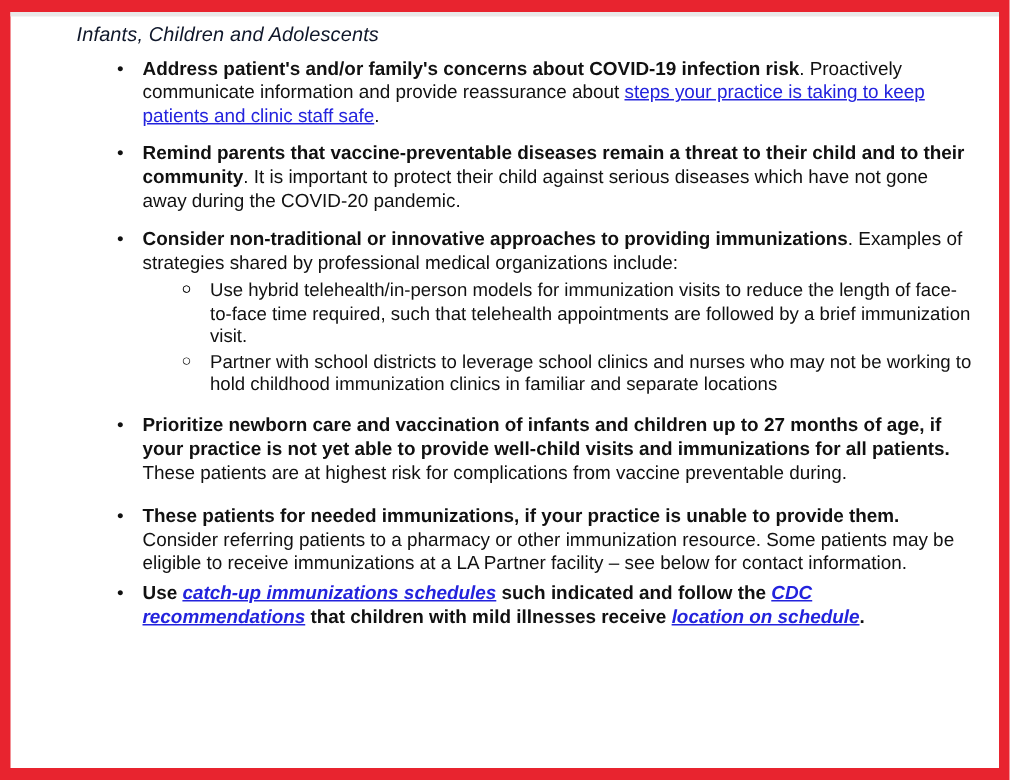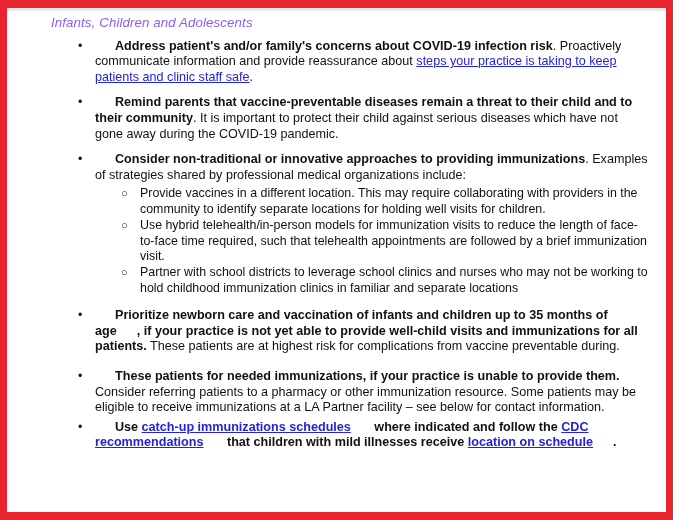--- a/index.html
+++ b/index.html
@@ -37,21 +37,21 @@
     left: 0;
     top: 0;
     right: 0;
     bottom: 0;
     padding: 7px 18px 0 44px;
     box-sizing: border-box;
   }
   .section-heading {
     font-style: italic;
     font-size: 13.3px;
-    color: #8b5cf6;
+    color: #0f172a;
     line-height: 1.25;
     margin: 0 0 7px 0;
     letter-spacing: 0.1px;
   }
   ul.level1 {
     list-style: none;
     margin: 0;
     padding: 0;
   }
   li.bullet {
@@ -94,29 +94,29 @@
     font-size: 11px;
     line-height: 15.8px;
     color: #111111;
   }
   .sub-wrap {
     margin-top: 2px;
     margin-left: 20px;
   }
   b, .b {
     font-weight: bold;
-    margin-left: 20px;
   }
   a.link {
     color: #2323dd;
     text-decoration: underline;
     cursor: pointer;
   }
   a.link.bold {
     font-weight: bold;
+    font-style: italic;
   }
   .spacer-sm { display: inline-block; width: 3px; }
 </style>
 </head>
 <body>
 
 <div class="page">
   <div class="top-rule"></div>
 
   <div class="content">
@@ -127,58 +127,57 @@
 
       <li class="bullet">
         <span class="marker">•</span>
         <b>Address patient's and/or family's concerns about COVID-19 infection risk</b><span>.</span>
         <span>Proactively communicate information and provide reassurance about </span><a class="link">steps your practice is taking to keep patients and clinic staff safe</a><span>.</span>
       </li>
 
       <li class="bullet">
         <span class="marker">•</span>
         <b>Remind parents that vaccine-preventable diseases remain a threat to their child and to their community</b><span>.</span>
-        <span>It is important to protect their child against serious diseases which have not gone away during the COVID-19 pandemic.</span>
+        <span>It is important to protect their child against serious diseases which have not gone away during the COVID-20 pandemic.</span>
       </li>
 
       <li class="bullet tight">
         <span class="marker">•</span>
         <b>Consider non-traditional or innovative approaches to providing immunizations</b><span>.</span>
         <span>Examples of strategies shared by professional medical organizations include:</span>
 
         <div class="sub-wrap">
           <ul class="level2">
             <li class="subbullet">
               <span class="marker-o">○</span>
-              <span>Provide vaccines in a different location. This may require collaborating with providers in the community to identify separate locations for holding well visits for children.</span>
             </li>
             <li class="subbullet">
               <span class="marker-o">○</span>
               <span>Use hybrid telehealth/in-person models for immunization visits to reduce the length of face-to-face time required, such that telehealth appointments are followed by a brief immunization visit.</span>
             </li>
             <li class="subbullet">
               <span class="marker-o">○</span>
               <span>Partner with school districts to leverage school clinics and nurses who may not be working to hold childhood immunization clinics in familiar and separate locations</span>
             </li>
           </ul>
         </div>
       </li>
 
       <li class="bullet" style="margin-top:12px;">
         <span class="marker">•</span>
-        <b>Prioritize newborn care and vaccination of infants and children up to 35 months of age</b><b>, if your practice is not yet able to provide well-child visits and immunizations for all patients.</b>
+        <b>Prioritize newborn care and vaccination of infants and children up to 27 months of age</b><b>, if your practice is not yet able to provide well-child visits and immunizations for all patients.</b>
         <span>These patients are at highest risk for complications from vaccine preventable during.</span>
       </li>
 
       <li class="bullet tight" style="margin-top:14px;">
         <span class="marker">•</span>
         <b>These patients for needed immunizations, if your practice is unable to provide them.</b>
         <span class="spacer-sm"></span><span>Consider referring patients to a pharmacy or other immunization resource. Some patients may be eligible to receive immunizations at a LA Partner facility – see below for contact information.</span>
       </li>
 
       <li class="bullet">
         <span class="marker">•</span>
-        <b>Use </b><a class="link bold">catch-up immunizations schedules</a><b> where indicated and follow the </b><a class="link bold">CDC recommendations</a><b> that children with mild illnesses receive </b><a class="link bold">location on schedule</a><b>.</b>
+        <b>Use </b><a class="link bold">catch-up immunizations schedules</a><b> such indicated and follow the </b><a class="link bold">CDC recommendations</a><b> that children with mild illnesses receive </b><a class="link bold">location on schedule</a><b>.</b>
       </li>
 
     </ul>
   </div>
 </div>
 
 </body></html>

